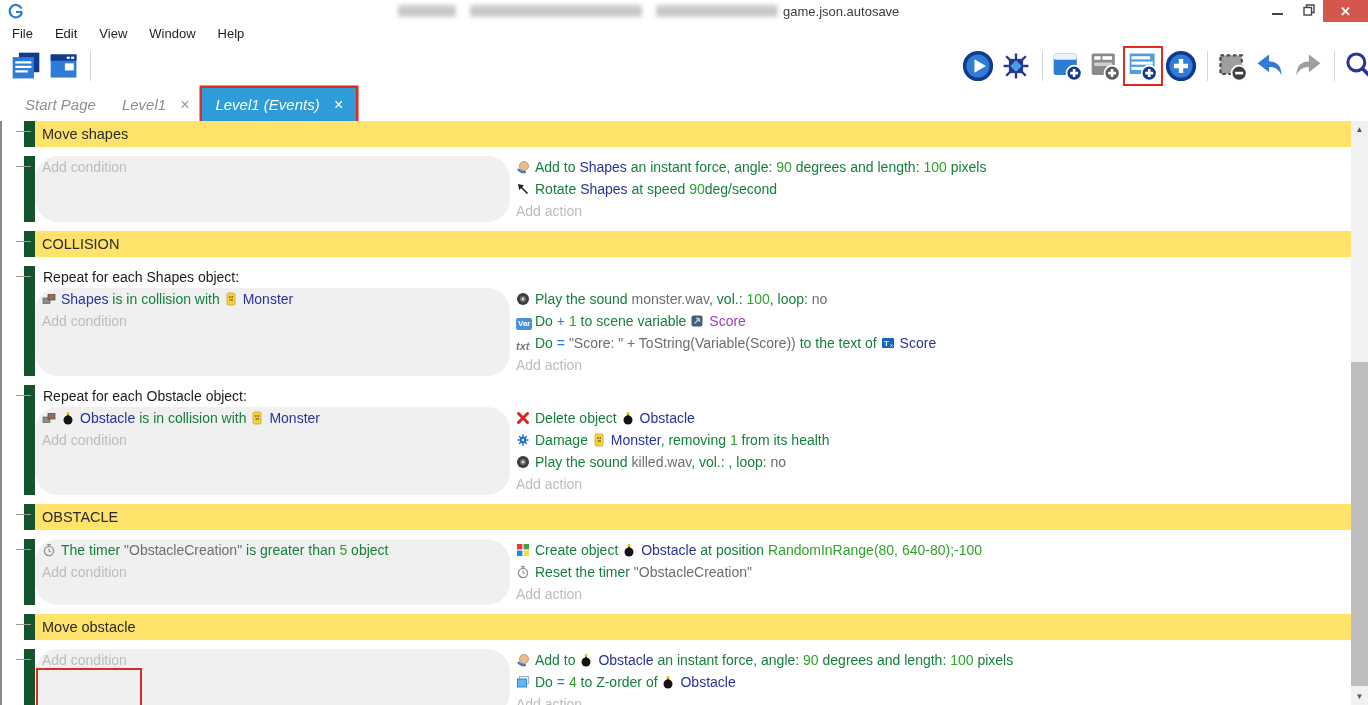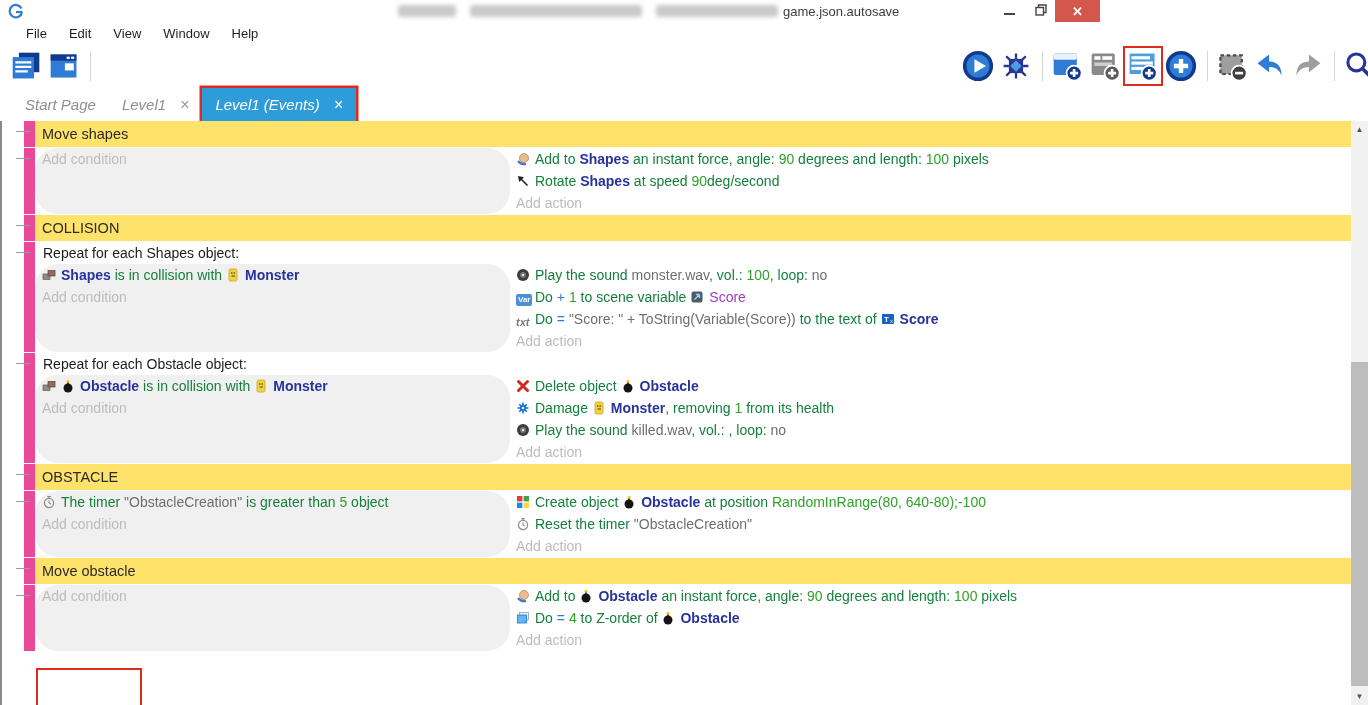--- a/index.html
+++ b/index.html
@@ -1,33 +1,33 @@
 <!DOCTYPE html>
 <html><head>
 <meta charset="utf-8">
 <style>
   html,body{margin:0;padding:0;background:#fff;}
   #app{position:relative;width:1368px;height:705px;background:#fff;overflow:hidden;
        font-family:"Liberation Sans",sans-serif;}
 
   
-  .titlebar{position:absolute;top:0;left:0;width:1100px;height:22px;background:#fff;}
+  .titlebar{position:absolute;top:0;left:0;width:1368px;height:22px;background:#fff;}
   .logo{position:absolute;left:8px;top:3px;width:16px;height:16px;}
   .blur{position:absolute;top:5px;height:12px;background:#bcbcbc;border-radius:3px;filter:blur(2px);opacity:.8;}
   .b1{left:398px;width:58px}.b2{left:470px;width:172px}.b3{left:656px;width:122px}
   .title-tail{position:absolute;left:783px;top:4px;font-size:13px;color:#3c3c3c;}
   #win-controls{position:absolute;right:0;top:0;height:22px;}
   .win-btn{position:absolute;top:0;height:22px;display:flex;align-items:center;justify-content:center;}
   .win-minimize{right:76px;width:30px;}
   .min-glyph{display:inline-block;width:11px;height:2px;background:#444;margin-top:6px;}
   .win-restore{right:44px;width:30px;}
   .win-close{right:0;width:45px;background:#d4574e;color:#fff;font-size:13px;font-weight:bold;}
 
   
-  .menubar{position:absolute;top:22px;left:14px;height:22px;display:flex;align-items:center;
+  .menubar{position:absolute;top:22px;left:0;height:22px;display:flex;align-items:center;
            padding-left:8px;font-size:13px;color:#1e1e1e;}
   .menu-item{margin-right:14px;padding:1px 4px;cursor:default;}
 
   
   .toolbar{position:absolute;top:44px;left:0;width:1368px;height:44px;background:#fff;}
   .tb-left{position:absolute;left:8px;top:4px;display:flex;align-items:center;}
   .tb-right{position:absolute;left:960px;top:4px;display:flex;align-items:center;}
   .tb-btn{width:36px;height:36px;display:flex;align-items:center;justify-content:center;margin-right:2px;}
   .tb-btn svg{width:32px;height:32px;}
   .tb-btn.hl{outline:2px solid #dd2b20;outline-offset:0px;}
@@ -39,34 +39,34 @@
           align-items:stretch;padding-left:12px;font-size:15px;background:#fff;}
   .tab{display:flex;align-items:center;padding:0 13px;color:#8f8f8f;cursor:default;font-style:italic;}
   .tab .close{margin-left:14px;color:#9a9a9a;font-size:16px;}
   .tab.active{background:#2d9cd9;color:#fff;}
   .tab.active .close{color:#fff;}
 
   
   .events{position:absolute;top:121px;left:0;width:1368px;height:584px;background:#fff;
           border-left:2px solid #8a8a8a;box-sizing:border-box;}
   .blocks{position:absolute;left:22px;top:0;width:1329px;}
-  .block{position:relative;margin-bottom:1px;border-left:11px solid #ec4899;}
+  .block{position:relative;margin-bottom:9px;border-left:11px solid #14532d;}
   .tick{position:absolute;left:-19px;top:10px;width:15px;height:1px;background:#9a9a9a;}
   .group{height:26px;line-height:26px;background:#ffe26a;font-size:14.5px;color:#2b2b2b;padding-left:7px;}
   .repeat-line{height:22px;line-height:22px;background:#fff;font-size:14px;color:#1c1c1c;padding-left:8px;}
   .cols{display:flex;}
   .cond{width:475px;background:#f0f0f0;box-sizing:border-box;border-radius:23px;}
   .act{flex:1;background:#fff;}
   .line{height:22px;line-height:22px;font-size:14px;color:#1d1d1d;padding-left:7px;
         white-space:nowrap;overflow:hidden;}
   .act .line{padding-left:6px;}
   .ic{display:inline-block;width:15px;height:14px;vertical-align:-2px;margin-right:4px;}
   .ic svg{width:14px;height:14px;}
   .plain{color:#15803d;}
-  .obj{color:#28329b;font-weight:bold;}
+  .obj{color:#28329b;font-weight:normal;}
   .num{color:#2fa32a;}
   .op{color:#2f7cd6;}
   .str{color:#6e6e6e;}
   .var{color:#a43bbd;}
   .placeholder{color:#bcbcbc;}
   .badge-var{display:inline-block;background:#4a90d9;color:#fff;font-size:8px;font-weight:bold;
              line-height:10px;padding:1px 2px;border-radius:2px;vertical-align:2px;}
   .badge-txt{font-style:italic;color:#7a7a7a;font-size:11px;font-weight:bold;}
 
   

